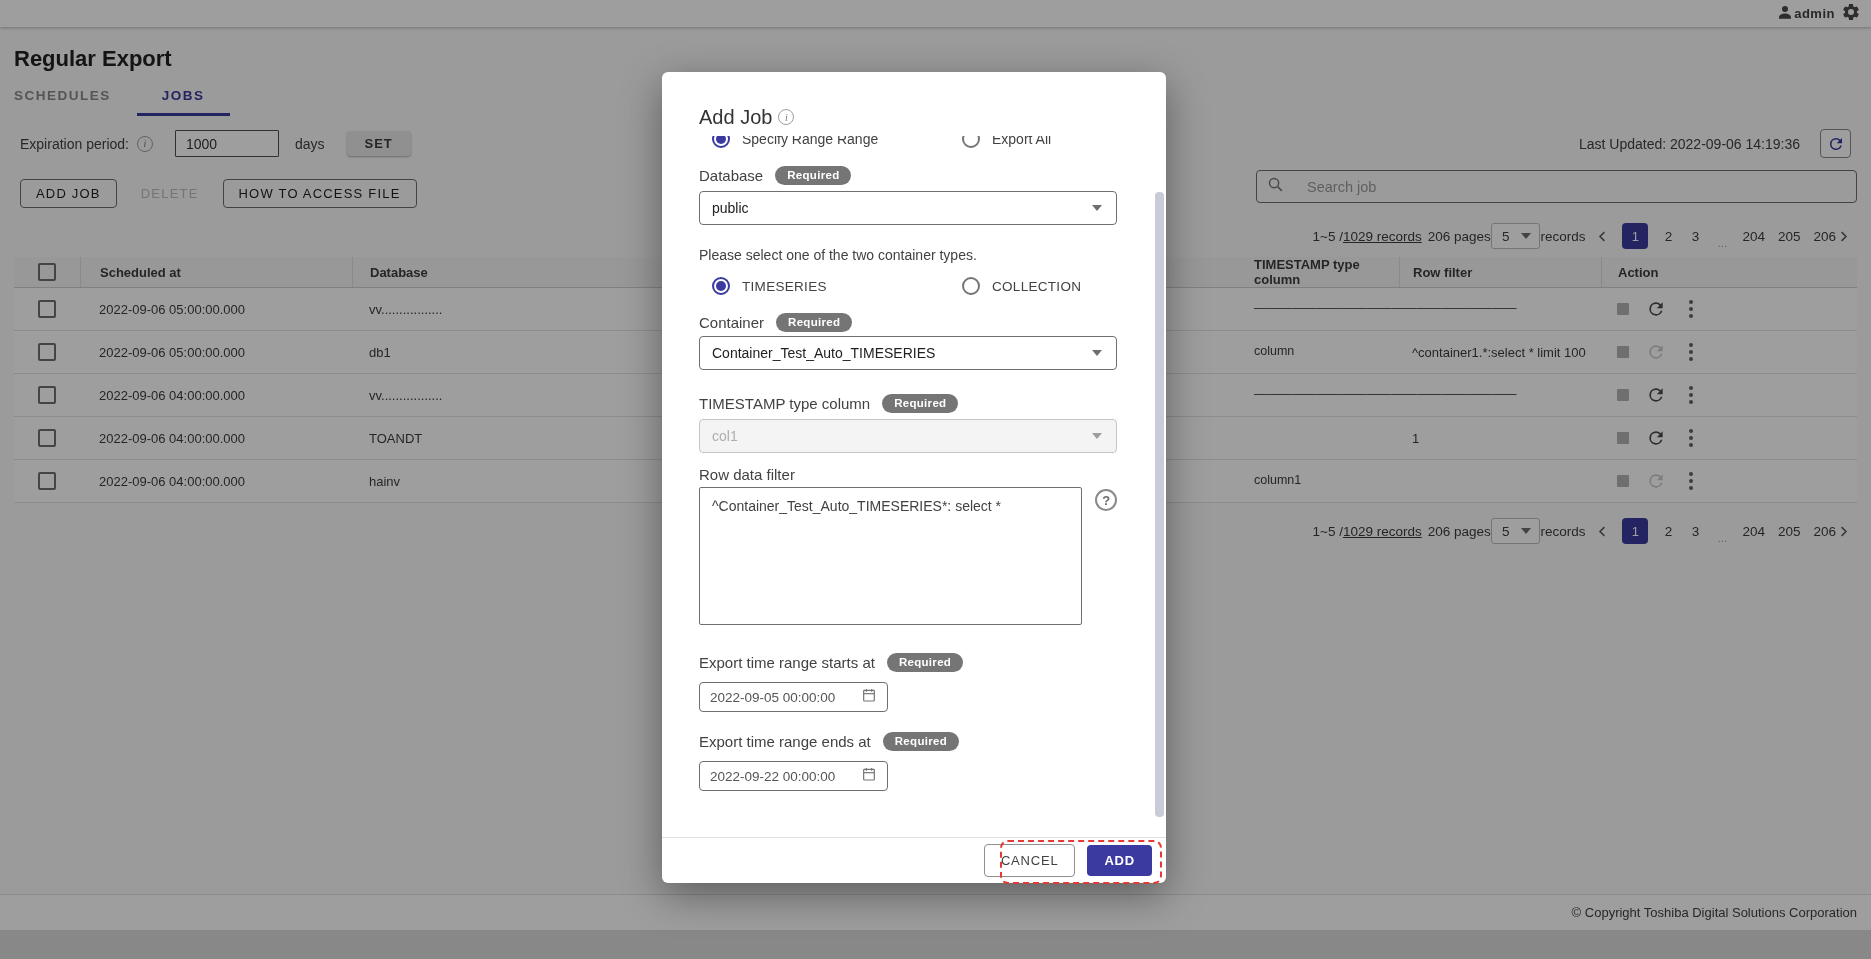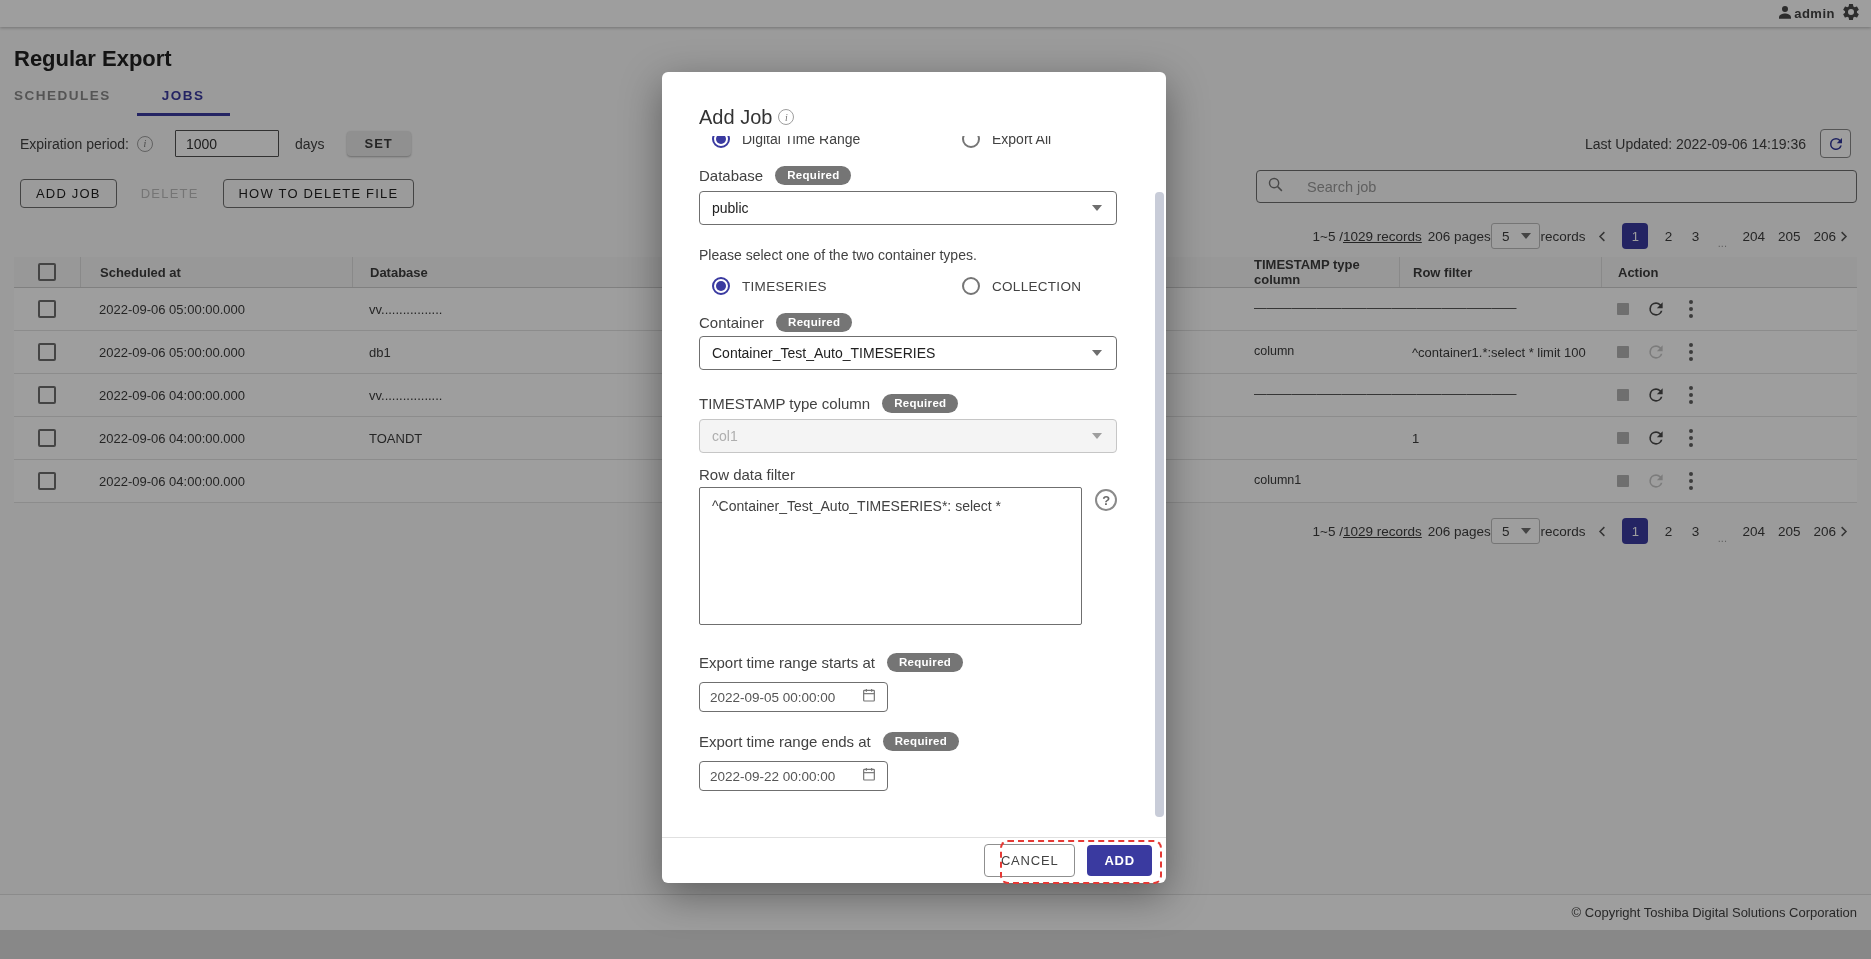--- a/index.html
+++ b/index.html
@@ -15,21 +15,21 @@
   .page-title { margin: 19px 0 16px 14px; font-size: 22px; font-weight: bold; color: #212121; }
   .tabs { display: flex; margin-top: 16px; align-items: flex-end; }
   .tab { font-size: 13.5px; font-weight: bold; letter-spacing: 1.5px; color: #8a8a8a; padding: 0 0 13px 0; margin-left: 14px; cursor: pointer; }
   .tab.active { color: #3a3aa0; border-bottom: 3px solid #3a3aa0; padding: 0 25px 10px; margin-left: 26px; }
 
   
   .controls-row { display: flex; justify-content: space-between; align-items: center; margin: 13px 20px 0 20px; }
   .controls-left { display: flex; align-items: center; gap: 8px; font-size: 14px; color: #424242; }
   .exp-input { width: 104px; height: 27px; border: 1px solid #4f4f4f; background: #fff; font-size: 14px; padding: 0 10px; color: #333; border-radius: 1px; }
   .set-btn { background: #e9e9e9; border: none; border-radius: 4px; padding: 5px 18px; font-size: 13px; font-weight: bold; letter-spacing: 1px; color: #3d3d3d; box-shadow: 0 1px 2px rgba(0,0,0,.3); margin-left: 14px; cursor: pointer; }
-  .controls-right { display: flex; align-items: center; gap: 14px; font-size: 14px; color: #424242; }
+  .controls-right { display: flex; align-items: center; gap: 20px; font-size: 14px; color: #424242; }
   .refresh-btn { width: 31px; height: 29px; border: 1px solid #8a8a8a; border-radius: 4px; background: #fff; display: flex; align-items: center; justify-content: center; cursor: pointer; }
 
   .actions-row { display: flex; justify-content: space-between; align-items: flex-start; margin: 12px 14px 0 20px; }
   .actions-left { display: flex; align-items: center; gap: 24px; margin-top: 9px; }
   .btn-outline { background: transparent; border: 1px solid #6f6f6f; border-radius: 4px; padding: 6px 15px; font-size: 13px; letter-spacing: 1.2px; color: #1f1f1f; cursor: pointer; }
   .btn-text-disabled { background: none; border: none; font-size: 13px; letter-spacing: 1.2px; color: #bdbdbd; }
   .search-box { width: 601px; height: 33px; border: 1px solid #6f6f6f; border-radius: 4px; display: flex; align-items: center; padding: 0 10px; gap: 23px; background: transparent; }
   .search-box input { flex: 1; border: none; outline: none; background: transparent; font-size: 14.5px; color: #424242; }
   .search-box input::placeholder { color: #9a9a9a; }
 
@@ -153,21 +153,21 @@
             <path d="M17.65 6.35A7.96 7.96 0 0 0 12 4a8 8 0 1 0 7.73 10h-2.08A6 6 0 1 1 12 6c1.66 0 3.14.69 4.22 1.78L13 11h7V4l-2.35 2.35z"></path>
           </svg>
       </span>
     </div>
   </div>
 
   <div class="actions-row">
     <div class="actions-left">
       <button class="btn-outline">ADD JOB</button>
       <button class="btn-text-disabled">DELETE</button>
-      <button class="btn-outline">HOW TO DELETE FILE</button>
+      <button class="btn-outline">HOW TO ACCESS FILE</button>
     </div>
     <div class="search-box">
       <span class="icon-svg">
         <svg width="17" height="17" viewBox="0 0 24 24" fill="none" stroke="#757575" stroke-width="2">
             <circle cx="10" cy="10" r="6.5"></circle>
             <line x1="15" y1="15" x2="21" y2="21"></line>
           </svg>
       </span>
       <input placeholder="Search job" style="">
     </div>
@@ -319,20 +319,21 @@
               <i></i>
             </span>
           </div>
         </div>
 
         <div class="tr">
           <div class="td c-check">
             <span class="checkbox"></span>
           </div>
           <div class="td c-sched">2022-09-06 04:00:00.000</div>
+          <div class="td c-db">hainv</div>
           <div class="td c-hidden"></div>
           <div class="td c-ts">
             <div>column1</div>
           </div>
           <div class="td c-rf"></div>
           <div class="td c-act">
             <span class="stop-sq"></span>
             <span class="row-refresh disabled">
               <svg width="20" height="20" viewBox="0 0 24 24">
                 <path d="M17.65 6.35A7.96 7.96 0 0 0 12 4a8 8 0 1 0 7.73 10h-2.08A6 6 0 1 1 12 6c1.66 0 3.14.69 4.22 1.78L13 11h7V4l-2.35 2.35z"></path>
@@ -389,21 +390,21 @@
     <div class="modal-header">
       <span class="modal-title">Add Job</span>
       <span class="info-circle">i</span>
     </div>
 
     <div class="modal-body">
 
       <div class="radio-row first">
         <span class="radio-item rr1">
           <span class="radio checked"></span>
-          <span class="radio-label">Digital Time Range</span>
+          <span class="radio-label">Specify Range Range</span>
         </span>
         <span class="radio-item rr2">
           <span class="radio"></span>
           <span class="radio-label">Export All</span>
         </span>
       </div>
 
       <div class="field-label mt18">
         <span>Database</span>
         <span class="chip">Required</span>

